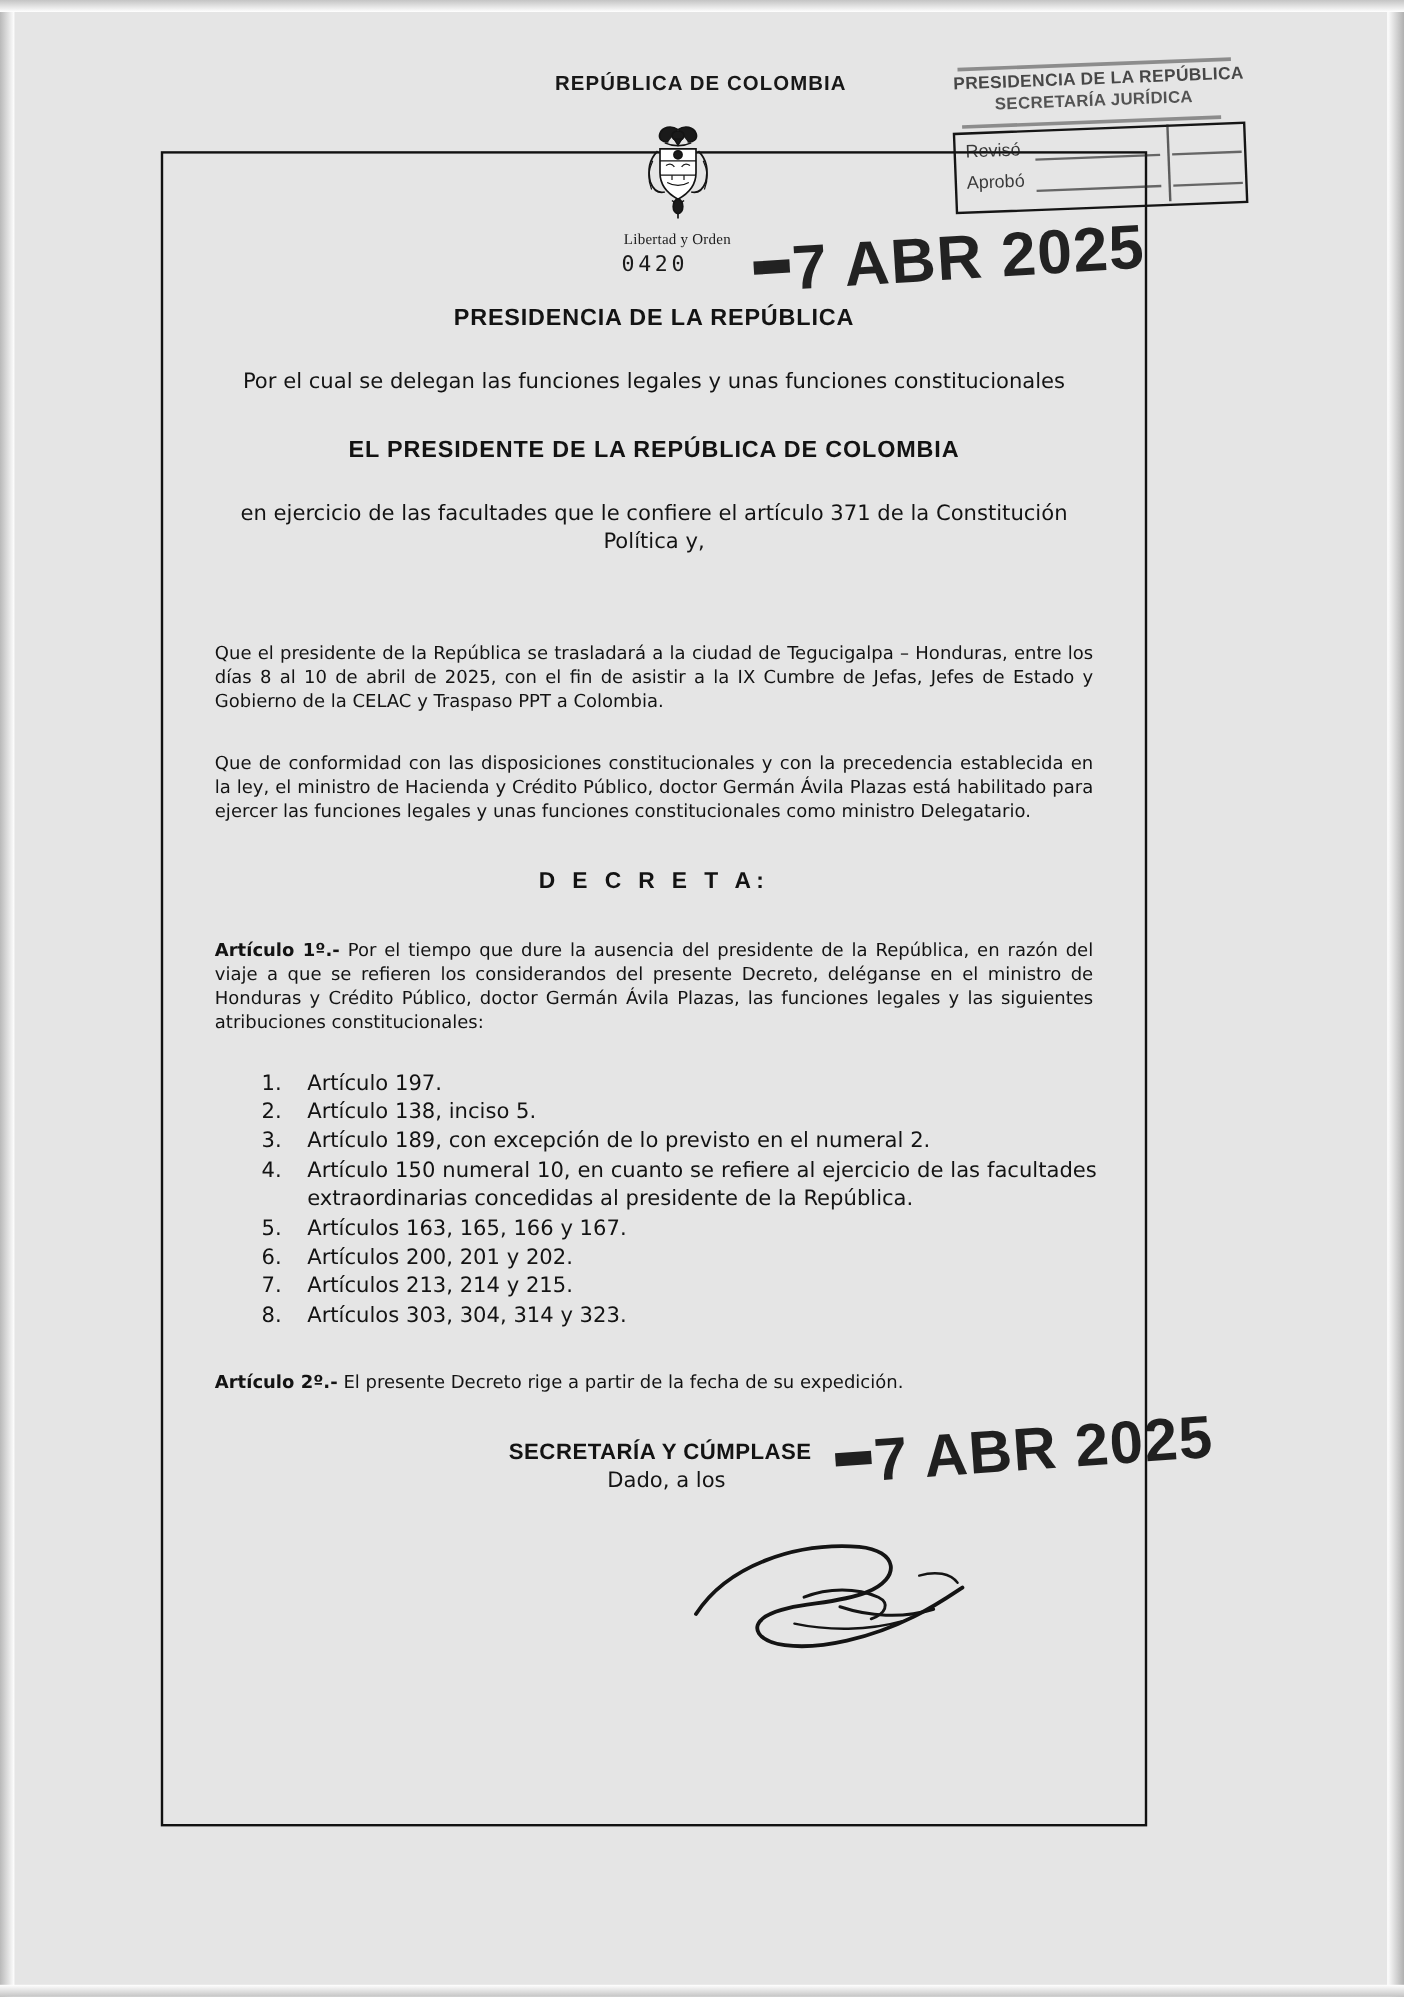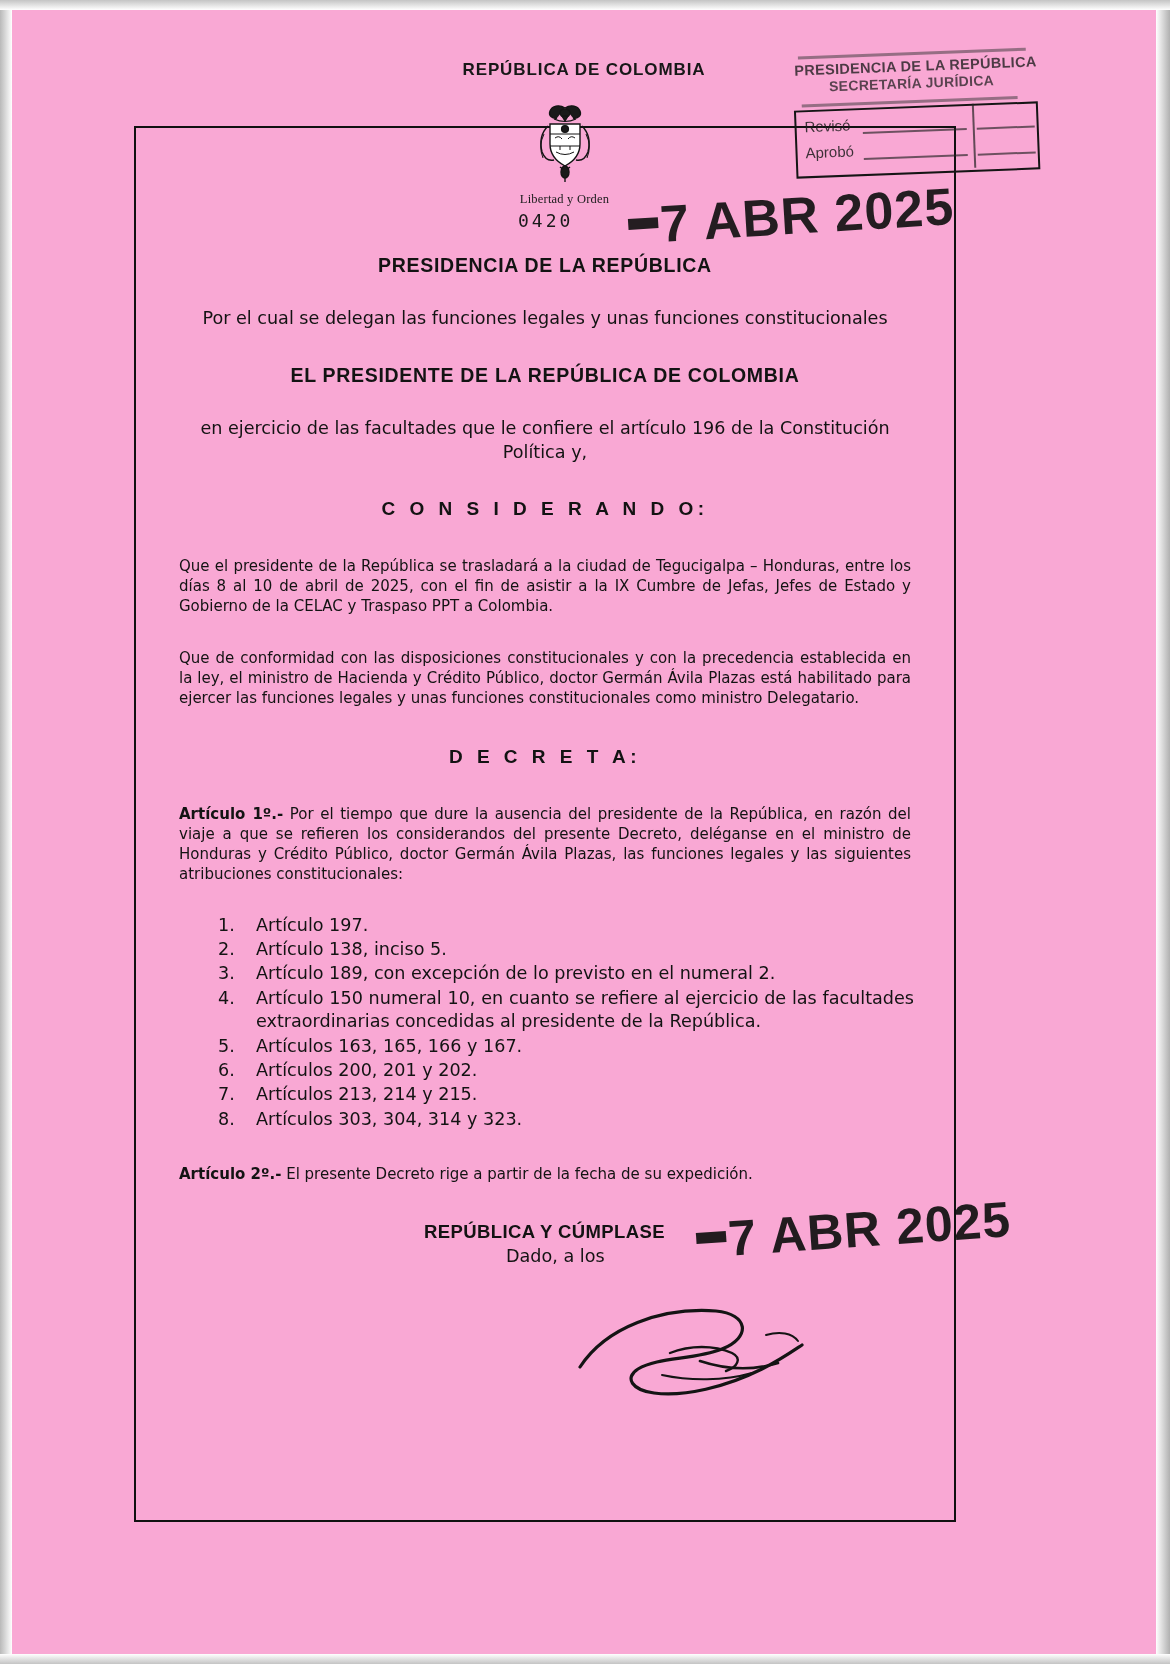--- a/index.html
+++ b/index.html
@@ -21,21 +21,21 @@
     width: 1170px;
     height: 1664px;
     background: #ffffff;
   }
   #paper {
     position: absolute;
     left: 10px;
     top: 8px;
     width: 1148px;
     height: 1648px;
-    background: #f9a8d4;
+    background: #e5e5e5;
     overflow: hidden;
   }
 
   
   .scan-edge-left {
     position: absolute; left: 0; top: 0;
     width: 12px; height: 1664px;
     background: linear-gradient(to right, #b9b9b9, #ffffff);
   }
   .scan-edge-right {
@@ -378,25 +378,24 @@
         <div class="sp-30"></div>
 
         <div class="p-center">Por el cual se delegan las funciones legales y unas funciones constitucionales</div>
 
         <div class="sp-34"></div>
 
         <div class="h-center-bold">EL PRESIDENTE DE LA REPÚBLICA DE COLOMBIA</div>
 
         <div class="sp-30"></div>
 
-        <div class="p-center">en ejercicio de las facultades que le confiere el artículo 196 de la Constitución Política y,</div>
+        <div class="p-center">en ejercicio de las facultades que le confiere el artículo 371 de la Constitución Política y,</div>
 
         <div class="sp-34"></div>
 
-        <div class="h-center-bold-spaced">C O N S I D E R A N D O:</div>
 
         <div class="sp-34"></div>
 
         <div class="p-just">Que el presidente de la República se trasladará a la ciudad de Tegucigalpa – Honduras, entre los días 8 al 10 de abril de 2025, con el fin de asistir a la IX Cumbre de Jefas, Jefes de Estado y Gobierno de la CELAC y Traspaso PPT a Colombia.</div>
 
         <div class="sp-26"></div>
 
         <div class="p-just">Que de conformidad con las disposiciones constitucionales y con la precedencia establecida en la ley, el ministro de Hacienda y Crédito Público, doctor Germán Ávila Plazas está habilitado para ejercer las funciones legales y unas funciones constitucionales como ministro Delegatario.</div>
 
         <div class="sp-34"></div>
@@ -442,21 +441,21 @@
             <span class="li-num">8.</span>
             <span>Artículos 303, 304, 314 y 323.</span>
           </li>
         </ul>
 
         <div class="sp-30"></div>
 
         <div class="p-just"><span class="art-label">Artículo 2º.-</span><span> El presente Decreto rige a partir de la fecha de su expedición.</span></div>
 
         <div id="closing">
-          <div id="publiquese">REPÚBLICA Y CÚMPLASE</div>
+          <div id="publiquese">SECRETARÍA Y CÚMPLASE</div>
           <div id="dado">Dado, a los</div>
           <div id="date-stamp-bottom" class="date-stamp">
             <span class="stamp-dash"></span><span>7 ABR 2025</span>
           </div>
 
           <div id="signature">
             <svg width="260" height="110" viewBox="0 0 260 110">
               <g fill="none" stroke="#141414" stroke-linecap="round">
                 <path d="M14 66 C40 26 96 6 150 10 C182 13 186 36 156 48
                          C128 59 92 56 72 68 C58 77 66 89 88 92

